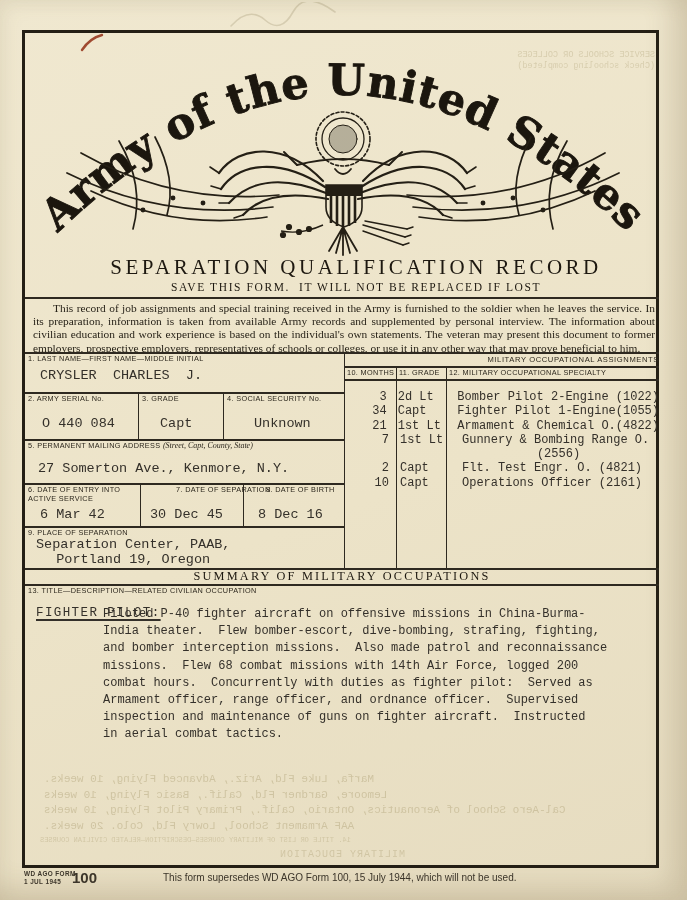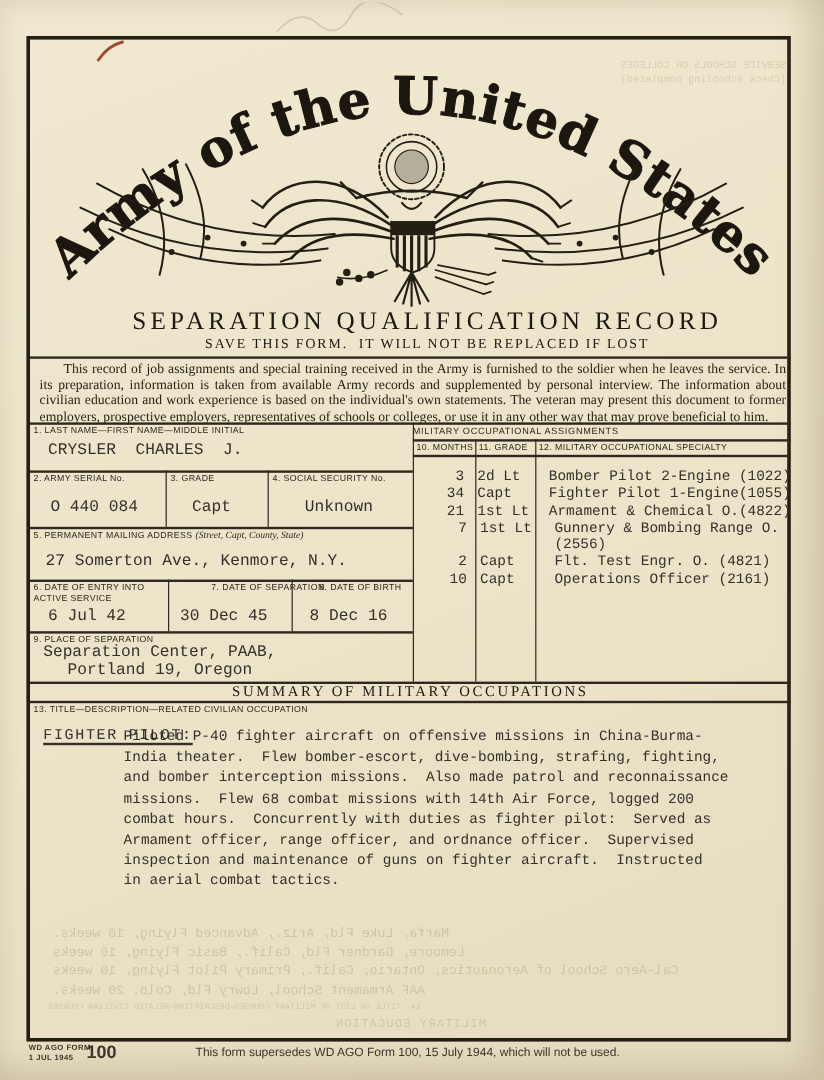--- a/index.html
+++ b/index.html
@@ -21,29 +21,29 @@
   .main-title{top:255px;font-size:21px;letter-spacing:3.5px;}
   .sub-title{top:281px;font-size:11.5px;letter-spacing:1.6px;white-space:pre;}
   .instructions{position:absolute;left:33px;top:302px;width:622px;
     font-family:"Liberation Serif",serif;font-size:11.4px;line-height:13.2px;
     text-align:justify;text-indent:20px;color:#272218;}
   .lbl{position:absolute;font-size:7.3px;line-height:8.6px;letter-spacing:.35px;color:#2c271d;}
   .lbl .it{font-family:"Liberation Serif",serif;font-style:italic;font-size:8px;letter-spacing:0;}
   .typed{position:absolute;font-family:"Liberation Mono","DejaVu Sans Mono",monospace;
     font-size:13.5px;color:#34302a;white-space:pre;}
   .pre{white-space:pre-wrap;line-height:15px;}
-  .mil-head{position:absolute;left:344px;top:355px;width:315px;text-align:left;
+  .mil-head{position:absolute;left:344px;top:355px;width:315px;text-align:right;
     font-size:7.6px;letter-spacing:.6px;}
   .mil-rows{position:absolute;left:344px;top:390px;width:315px;}
   .mil-row{display:flex;height:14.3px;font-family:"Liberation Mono","DejaVu Sans Mono",monospace;
     font-size:12px;color:#34302a;}
   .mil-row .c-m{width:52px;text-align:right;padding-right:7px;box-sizing:border-box;}
   .mil-row .c-g{width:50px;padding-left:4px;box-sizing:border-box;white-space:pre;}
   .mil-row .c-s{flex:1;padding-left:16px;white-space:pre;}
-  .mil-row.wrapline .c-s{text-align:left;padding-right:4px;}
+  .mil-row.wrapline .c-s{text-align:center;padding-right:4px;}
   .summary-bar{position:absolute;left:25px;top:569px;width:634px;text-align:center;
     font-family:"Liberation Serif",serif;font-size:12.3px;letter-spacing:2.2px;color:#1d1810;}
   .occ-title{position:absolute;left:36px;top:606px;
     font-family:"Liberation Mono","DejaVu Sans Mono",monospace;font-size:12.5px;
     letter-spacing:1.4px;color:#34302a;
     text-decoration:underline;text-underline-offset:3px;text-decoration-thickness:1.5px;}
   .occ-desc{position:absolute;left:103px;top:606px;width:540px;
     font-family:"Liberation Mono","DejaVu Sans Mono",monospace;font-size:12px;
     line-height:17.2px;color:#34302a;white-space:pre-wrap;}
   .bleed{position:absolute;transform:scaleX(-1);color:#b5a87f;opacity:.55;
@@ -187,21 +187,21 @@
   <div class="lbl" style="left:227px;top:395px;">4. SOCIAL SECURITY No.</div>
   <div class="typed" style="left:254px;top:416px;">Unknown</div>
 
   <div class="lbl" style="left:28px;top:442px;">
     <span>5. PERMANENT MAILING ADDRESS</span>
     <span class="it">(Street, Capt, County, State)</span>
   </div>
   <div class="typed" style="left:38px;top:461px;">27 Somerton Ave., Kenmore, N.Y.</div>
 
   <div class="lbl" style="left:28px;top:486px;width:100px;">6. DATE OF ENTRY INTO ACTIVE SERVICE</div>
-  <div class="typed" style="left:40px;top:507px;">6 Jul 42</div>
+  <div class="typed" style="left:40px;top:507px;">6 Mar 42</div>
 
   <div class="lbl" style="left:144px;top:486px;margin-left:32px;">7. DATE OF SEPARATION</div>
   <div class="typed" style="left:150px;top:507px;">30 Dec 45</div>
 
   <div class="lbl" style="left:247px;top:486px;margin-left:19px;">8. DATE OF BIRTH</div>
   <div class="typed" style="left:258px;top:507px;">8 Dec 16</div>
 
   <div class="lbl" style="left:28px;top:529px;">9. PLACE OF SEPARATION</div>
   <div class="typed pre" style="left:36px;top:537px;text-align:center;">Separation Center, PAAB,
 Portland 19, Oregon</div>

